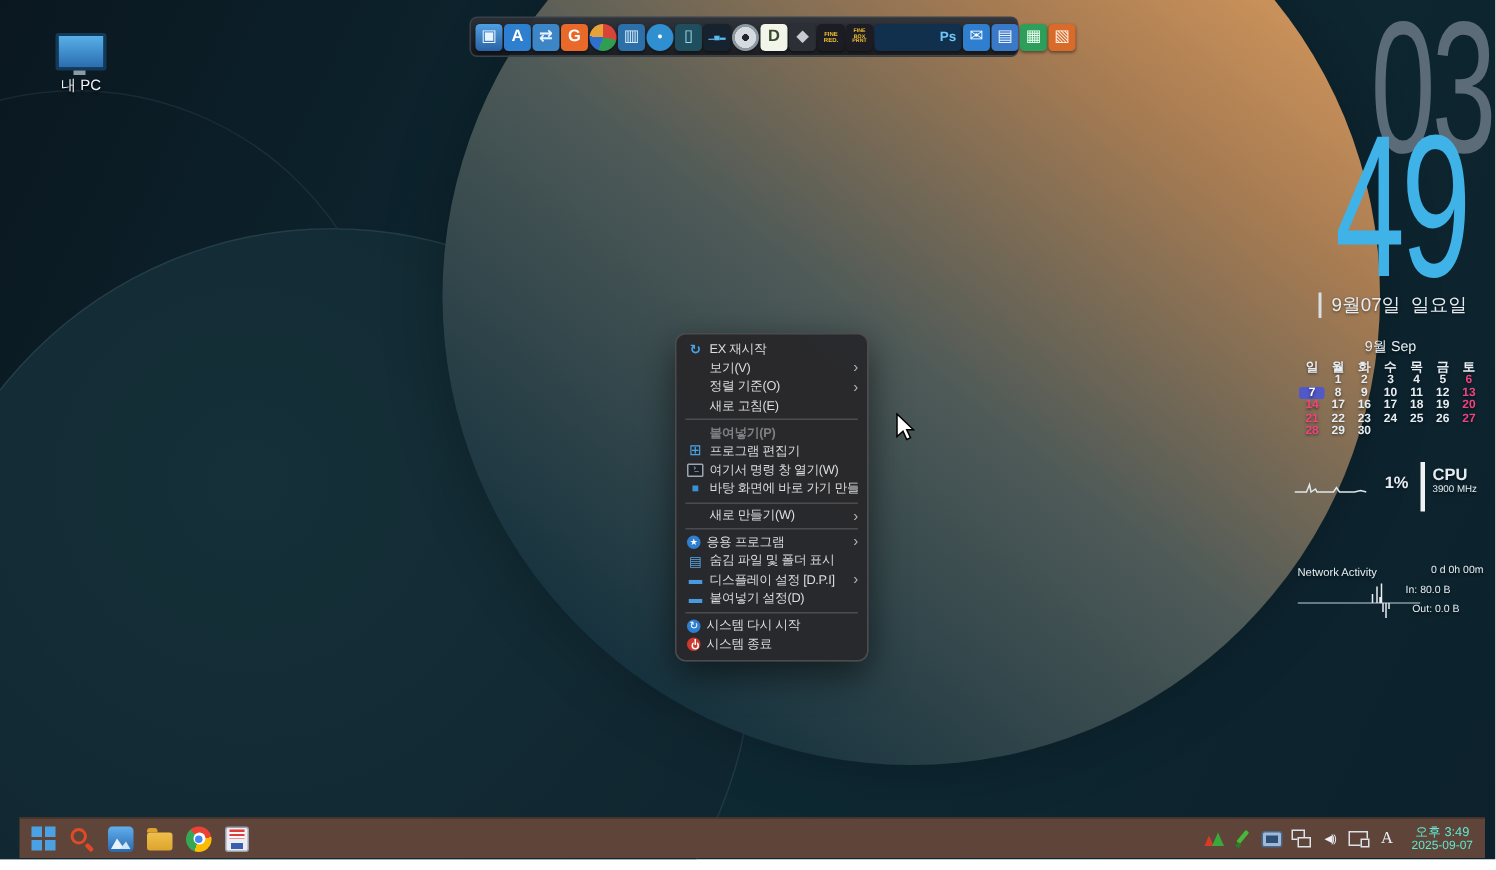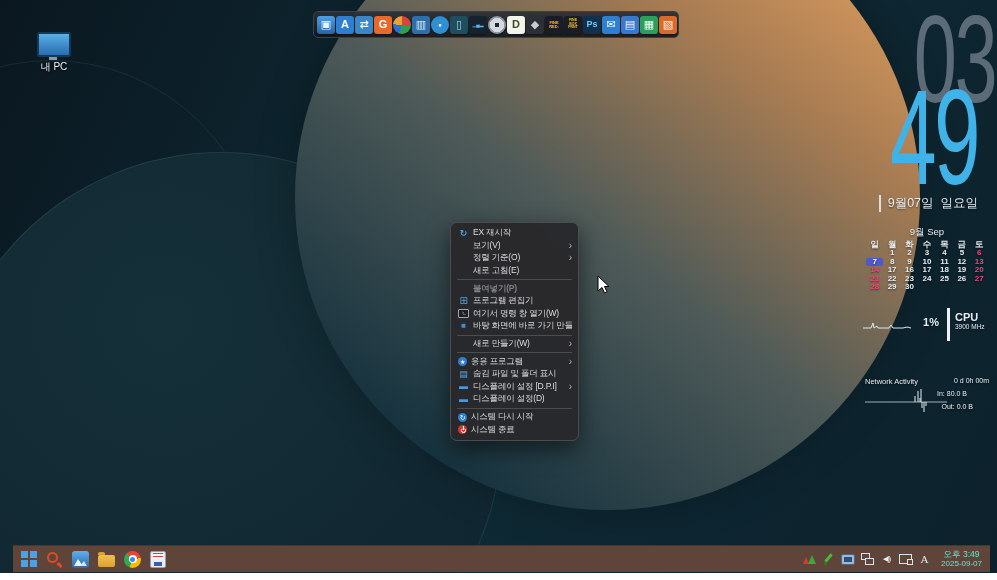--- a/index.html
+++ b/index.html
@@ -12,21 +12,21 @@
   .circle{position:absolute;border-radius:50%;}
   .c-ring{left:-160px;top:60px;width:420px;height:420px;border:1px solid rgba(150,190,200,0.10);}
   .c-left{left:-60px;top:152px;width:560px;height:560px;
           background:radial-gradient(circle at 40% 30%,#153038 0%,#102630 75%);
           border:1px solid rgba(140,180,190,0.14);}
   .c-main{left:295px;top:-115px;width:625px;height:625px;
           background:linear-gradient(38deg,#16323e 14%,#4e5a58 46%,#a87c52 72%,#d89a5e 90%);
           box-shadow:0 0 40px rgba(0,0,0,0.25);}
 
   
-  .desk-icons{position:absolute;left:22px;top:32px;display:flex;flex-direction:row;gap:12px;z-index:5;}
+  .desk-icons{position:absolute;left:22px;top:22px;display:flex;flex-direction:row;gap:12px;z-index:5;}
   .desk-icon{width:64px;display:flex;flex-direction:column;align-items:center;gap:3px;cursor:default;}
   .di{display:block;position:relative;}
   .di-mypc{width:30px;height:21px;background:linear-gradient(#58b0e8,#2a6cb0);
            border:2px solid #123a56;border-radius:2px;}
   .di-mypc::after{content:"";position:absolute;left:10px;bottom:-5px;width:8px;height:3px;background:#8a9aa8;}
   .di-trash{width:22px;height:25px;background:linear-gradient(#c2c8ce,#8e969e);
             border-radius:2px 2px 4px 4px;display:flex;align-items:center;justify-content:center;}
   .di-trash::before{content:"♻";color:#2e8f4a;font-size:12px;line-height:1;}
   .di-trash::after{content:"";position:absolute;left:-2px;top:-3px;width:26px;height:3px;background:#aab2b8;border-radius:2px;}
   .di-label{color:#eef4f8;font-size:10px;text-shadow:0 1px 2px #000;}
@@ -183,21 +183,21 @@
       <span class="dock-item" style="background: rgb(31, 78, 94); color: rgb(159, 216, 232);">▯</span>
       <span class="dock-item" style="background: rgb(22, 34, 46); color: rgb(91, 184, 240); font-size: 5px;">▁▄▂</span>
       <span class="dock-item round" style="background: radial-gradient(circle, rgb(34, 38, 42) 0px, rgb(34, 38, 42) 18%, rgb(212, 218, 224) 19%, rgb(212, 218, 224) 55%, rgb(142, 152, 160) 56%, rgb(142, 152, 160) 100%);"></span>
       <span class="dock-item" style="background: rgb(242, 245, 234); color: rgb(58, 74, 42);">D</span>
       <span class="dock-item" style="background: rgb(44, 48, 54); color: rgb(200, 204, 210);">◆</span>
       <span class="dock-item" style="background: rgb(28, 28, 36); color: rgb(240, 192, 48); font-size: 4px;">FINE
 RED.</span>
       <span class="dock-item" style="background: rgb(28, 28, 36); color: rgb(240, 192, 48); font-size: 3.5px;">FINE
 BOX
 PRNT</span>
-      <span class="dock-item" style="background: rgb(16, 48, 78); color: rgb(110, 200, 248); font-size: 9px;">Ps</span>
+      <span class="dock-item" style="background: rgb(16, 48, 78); color: rgb(110, 200, 248); font-size: 9px; padding-left: 40px;">Ps</span>
       <span class="dock-item" style="background: rgb(47, 127, 208); color: rgb(255, 255, 255);">✉</span>
       <span class="dock-item" style="background: rgb(58, 120, 200); color: rgb(234, 242, 255);">▤</span>
       <span class="dock-item" style="background: rgb(46, 158, 91); color: rgb(234, 255, 242);">▦</span>
       <span class="dock-item" style="background: rgb(216, 106, 42); color: rgb(255, 243, 232);">▧</span>
     </div>
 
   <div class="widgets">
     <div class="clock-hour">03</div>
     <div class="clock-min">49</div>
     <div class="date-line">9월07일  일요일</div>
@@ -339,21 +339,21 @@
         <span class="mi mi-file"></span>
         <span class="menu-label">숨김 파일 및 폴더 표시</span>
       </div>
       <div class="menu-item">
         <span class="mi mi-display"></span>
         <span class="menu-label">디스플레이 설정 [D.P.I]</span>
         <span class="menu-arrow"></span>
       </div>
       <div class="menu-item">
         <span class="mi mi-display"></span>
-        <span class="menu-label">디스플레이 설정(D)</span>
+        <span class="menu-label">붙여넣기 설정(D)</span>
       </div>
       <div class="menu-sep"></div>
       <div class="menu-item">
         <span class="mi mi-restart"></span>
         <span class="menu-label">시스템 다시 시작</span>
       </div>
       <div class="menu-item">
         <span class="mi mi-power"></span>
         <span class="menu-label">시스템 종료</span>
       </div>

